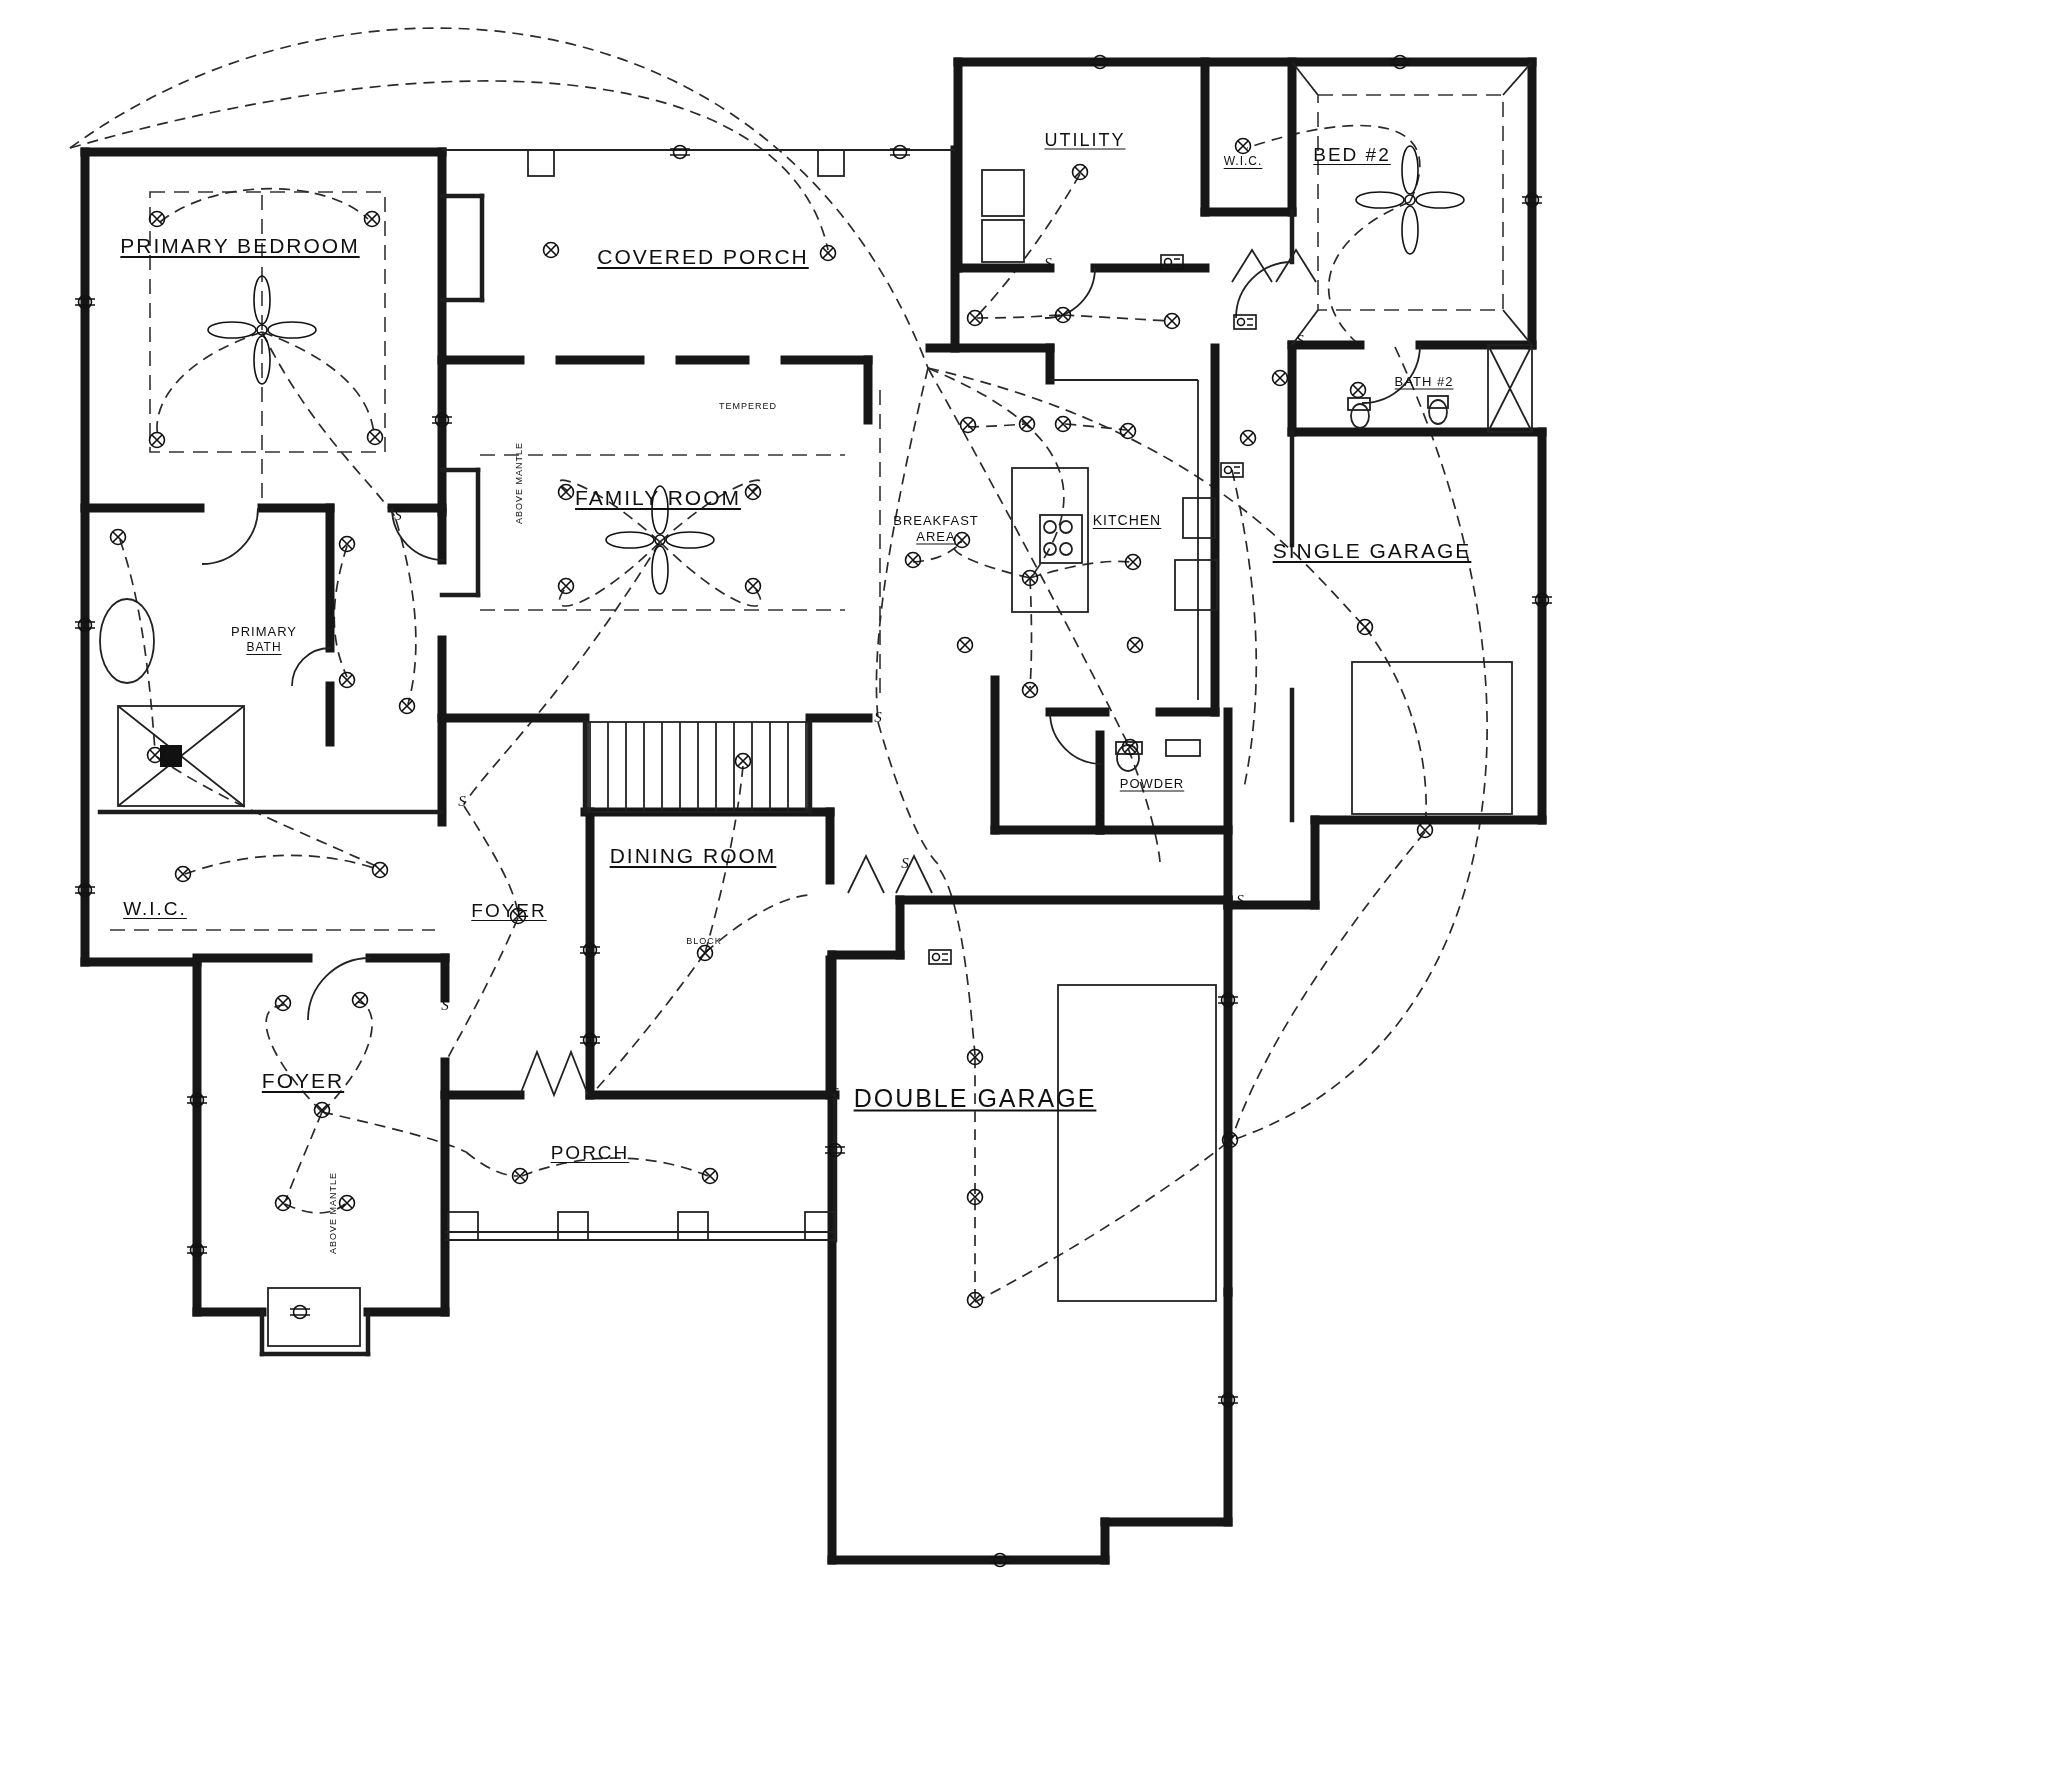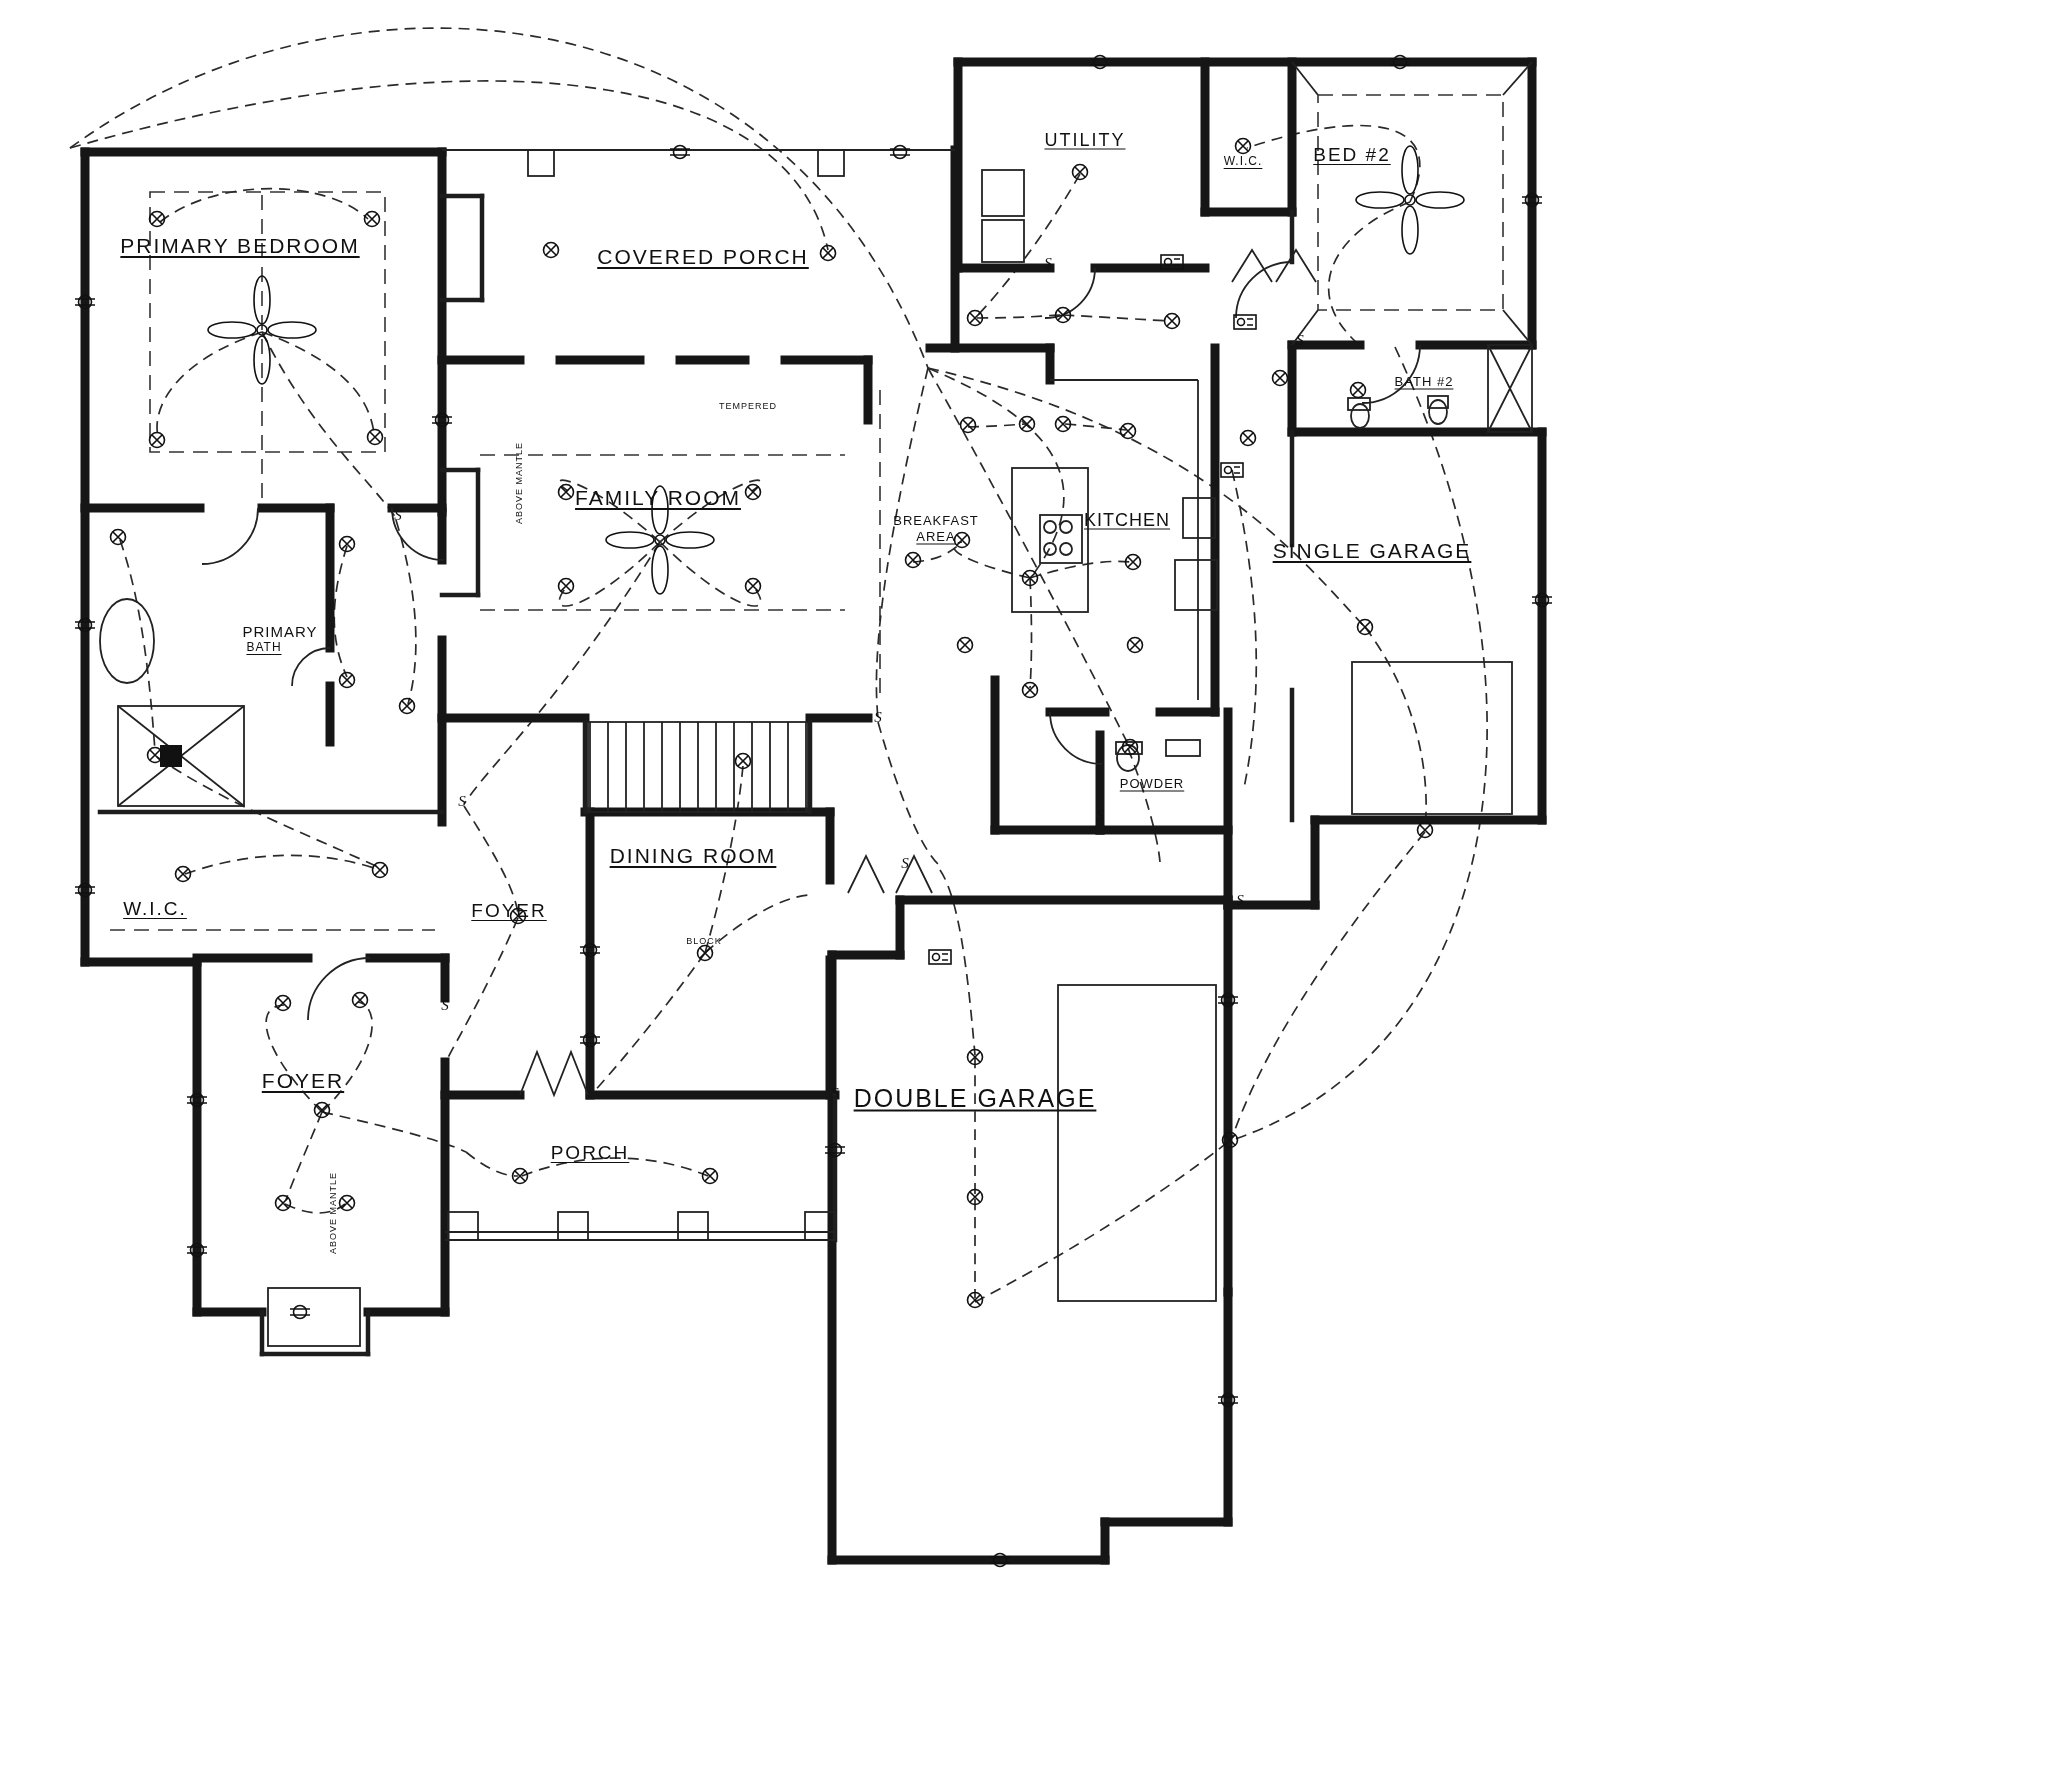--- a/index.html
+++ b/index.html
@@ -593,23 +593,23 @@
   <div class="labels">
     <div class="lbl u" style="left:240px;top:246px;font-size:21px">PRIMARY BEDROOM</div>
     <div class="lbl u" style="left:703px;top:257px;font-size:21px">COVERED PORCH</div>
     <div class="lbl u" style="left:1085px;top:140px;font-size:18px">UTILITY</div>
     <div class="lbl u sm" style="left:1243px;top:161px;font-size:12px">W.I.C.</div>
     <div class="lbl u" style="left:1352px;top:155px;font-size:19px">BED #2</div>
     <div class="lbl u sm" style="left:1424px;top:381px;font-size:13px">BATH #2</div>
     <div class="lbl u" style="left:658px;top:498px;font-size:21px">FAMILY ROOM</div>
     <div class="lbl sm" style="left:936px;top:520px;font-size:13px">BREAKFAST</div>
     <div class="lbl u sm" style="left:936px;top:536px;font-size:13px">AREA</div>
-    <div class="lbl u sm" style="left:1127px;top:520px;font-size:18px">KITCHEN</div>
+    <div class="lbl u sm" style="left:1127px;top:520px;font-size:14px">KITCHEN</div>
     <div class="lbl u" style="left:1372px;top:551px;font-size:21px">SINGLE GARAGE</div>
-    <div class="lbl sm" style="left:280px;top:631px;font-size:15px">PRIMARY</div>
+    <div class="lbl sm" style="left:264px;top:631px;font-size:13px">PRIMARY</div>
     <div class="lbl u sm" style="left:264px;top:647px;font-size:12px">BATH</div>
     <div class="lbl u sm" style="left:1152px;top:783px;font-size:13px">POWDER</div>
     <div class="lbl u" style="left:155px;top:909px;font-size:19px">W.I.C.</div>
     <div class="lbl u" style="left:693px;top:856px;font-size:21px">DINING ROOM</div>
     <div class="lbl u" style="left:509px;top:911px;font-size:19px">FOYER</div>
     <div class="lbl u" style="left:303px;top:1081px;font-size:21px">FOYER</div>
     <div class="lbl u" style="left:590px;top:1153px;font-size:19px">PORCH</div>
     <div class="lbl u" style="left:975px;top:1098px;font-size:25px">DOUBLE GARAGE</div>
     <div class="lbl sm" style="left:748px;top:406px;font-size:9px">TEMPERED</div>
     <div class="lbl sm" style="left:704px;top:941px;font-size:9px">BLOCK</div>

